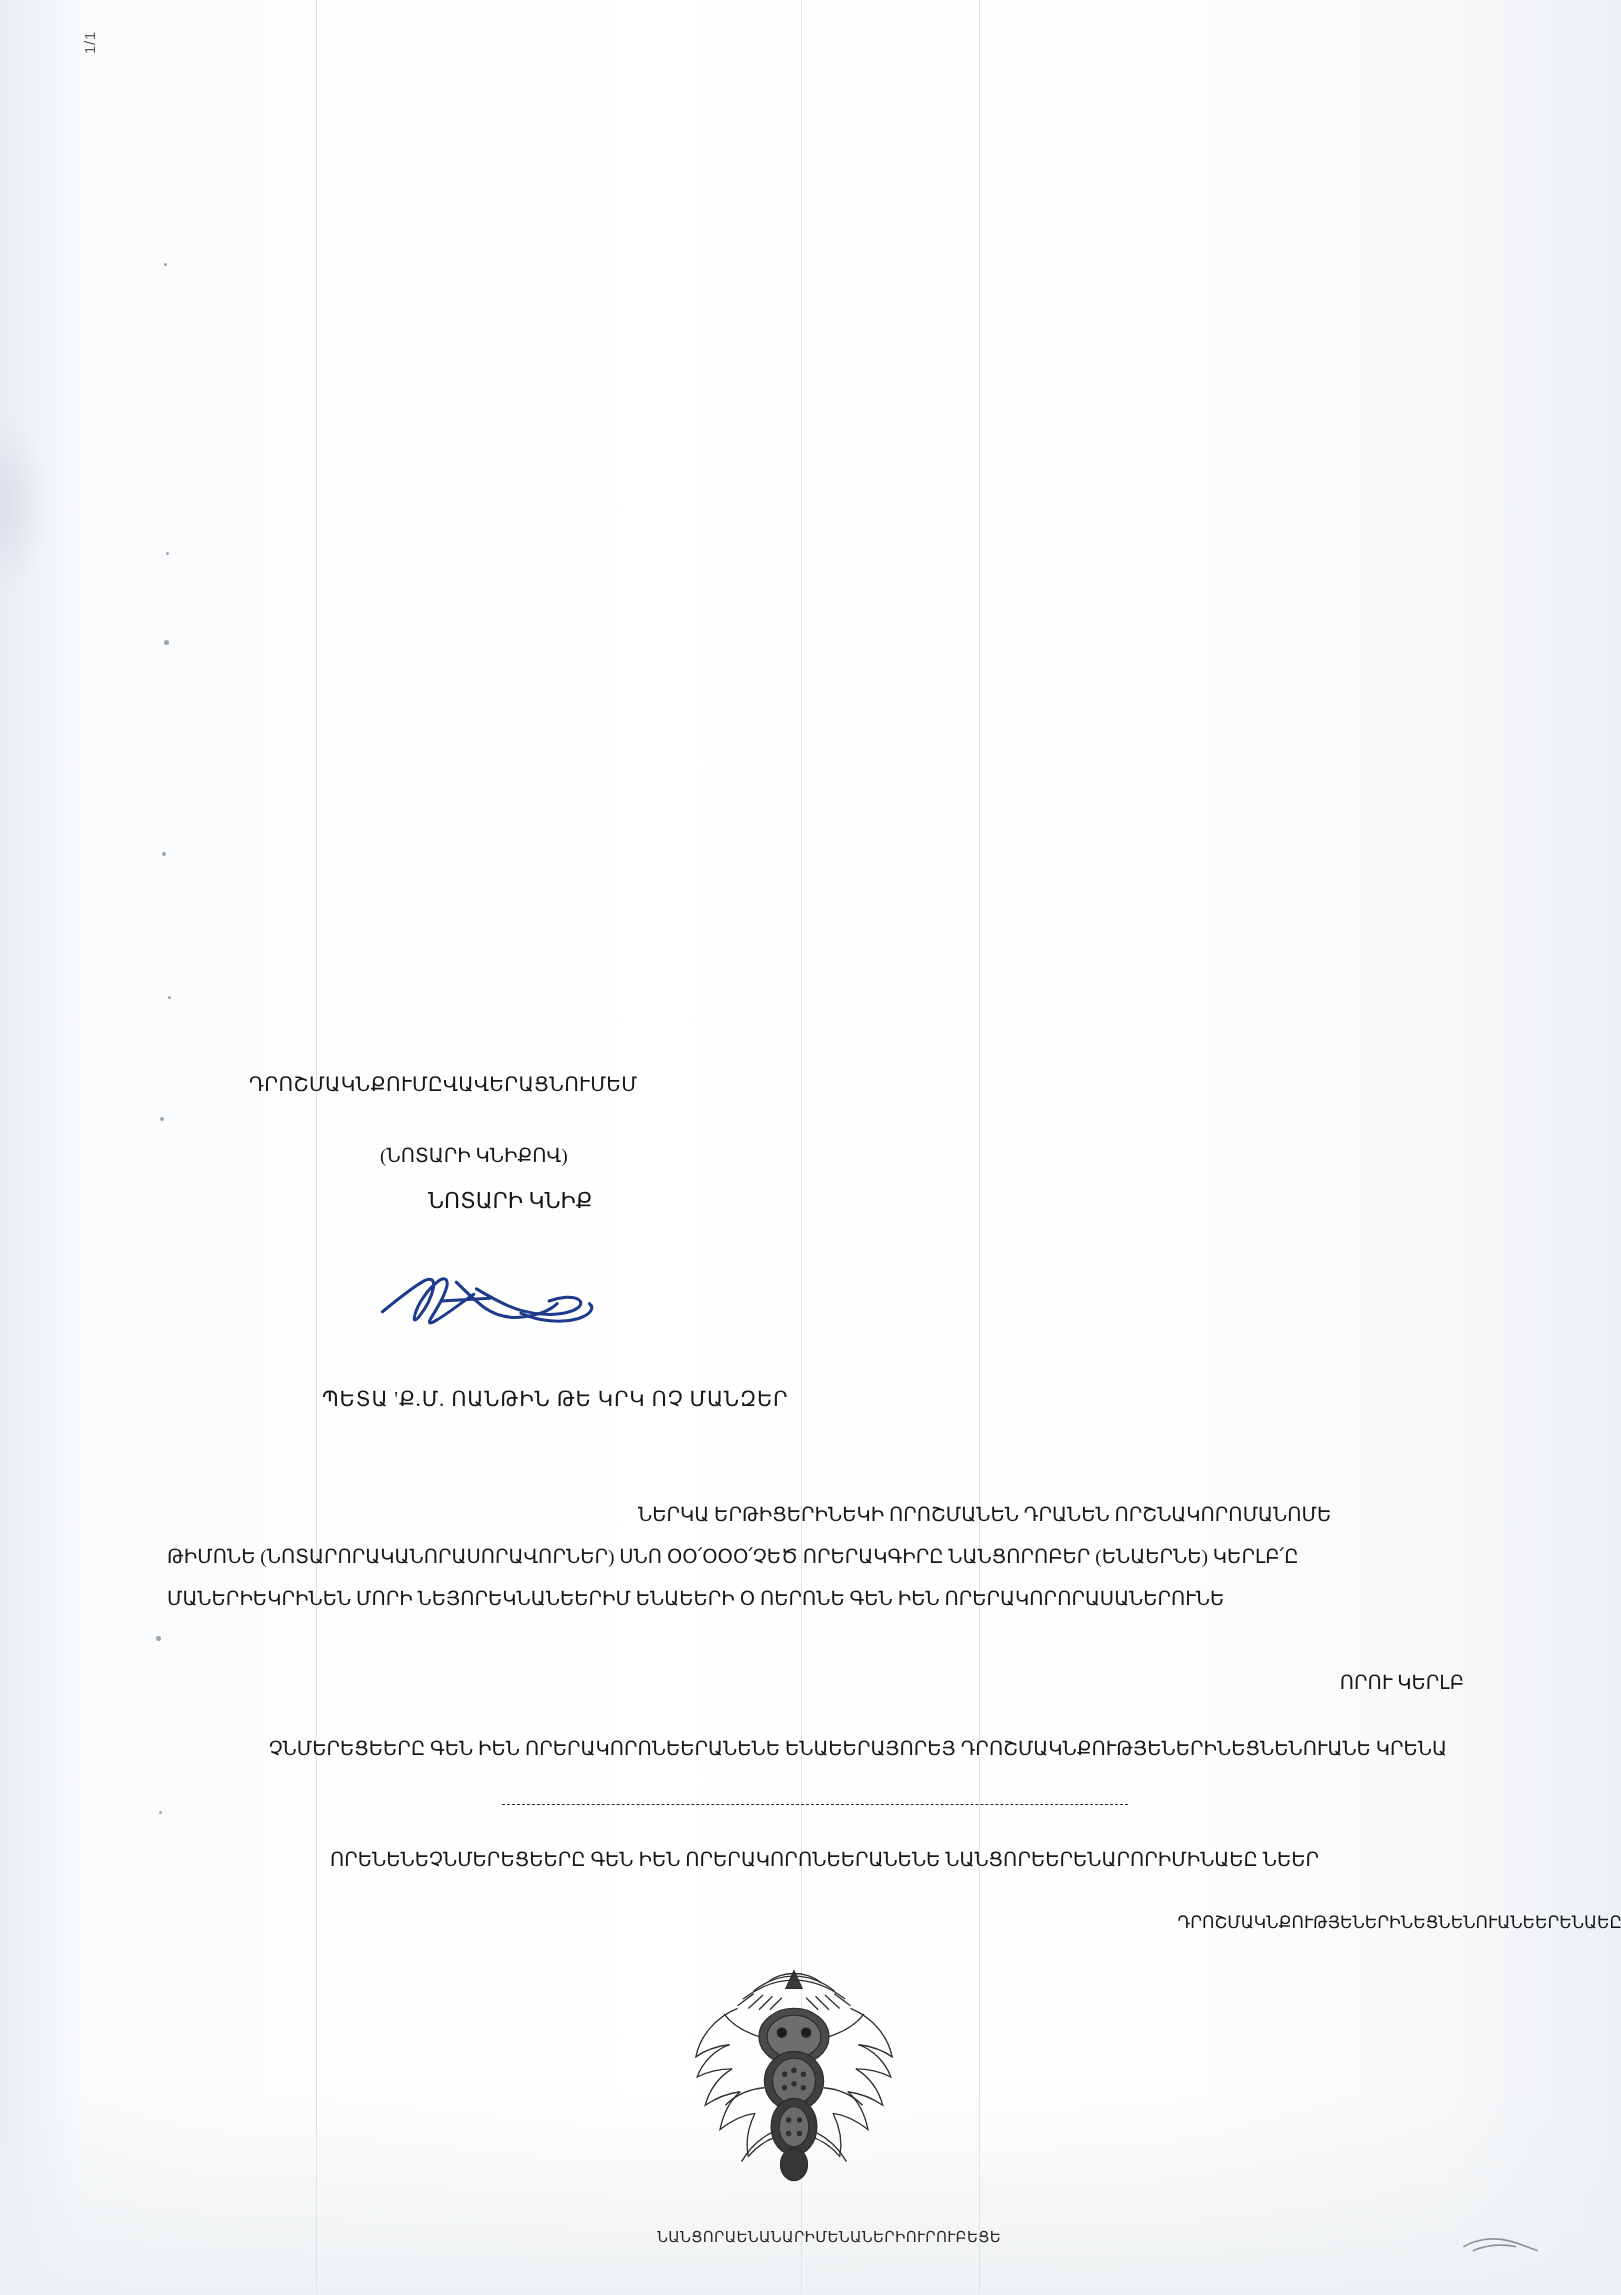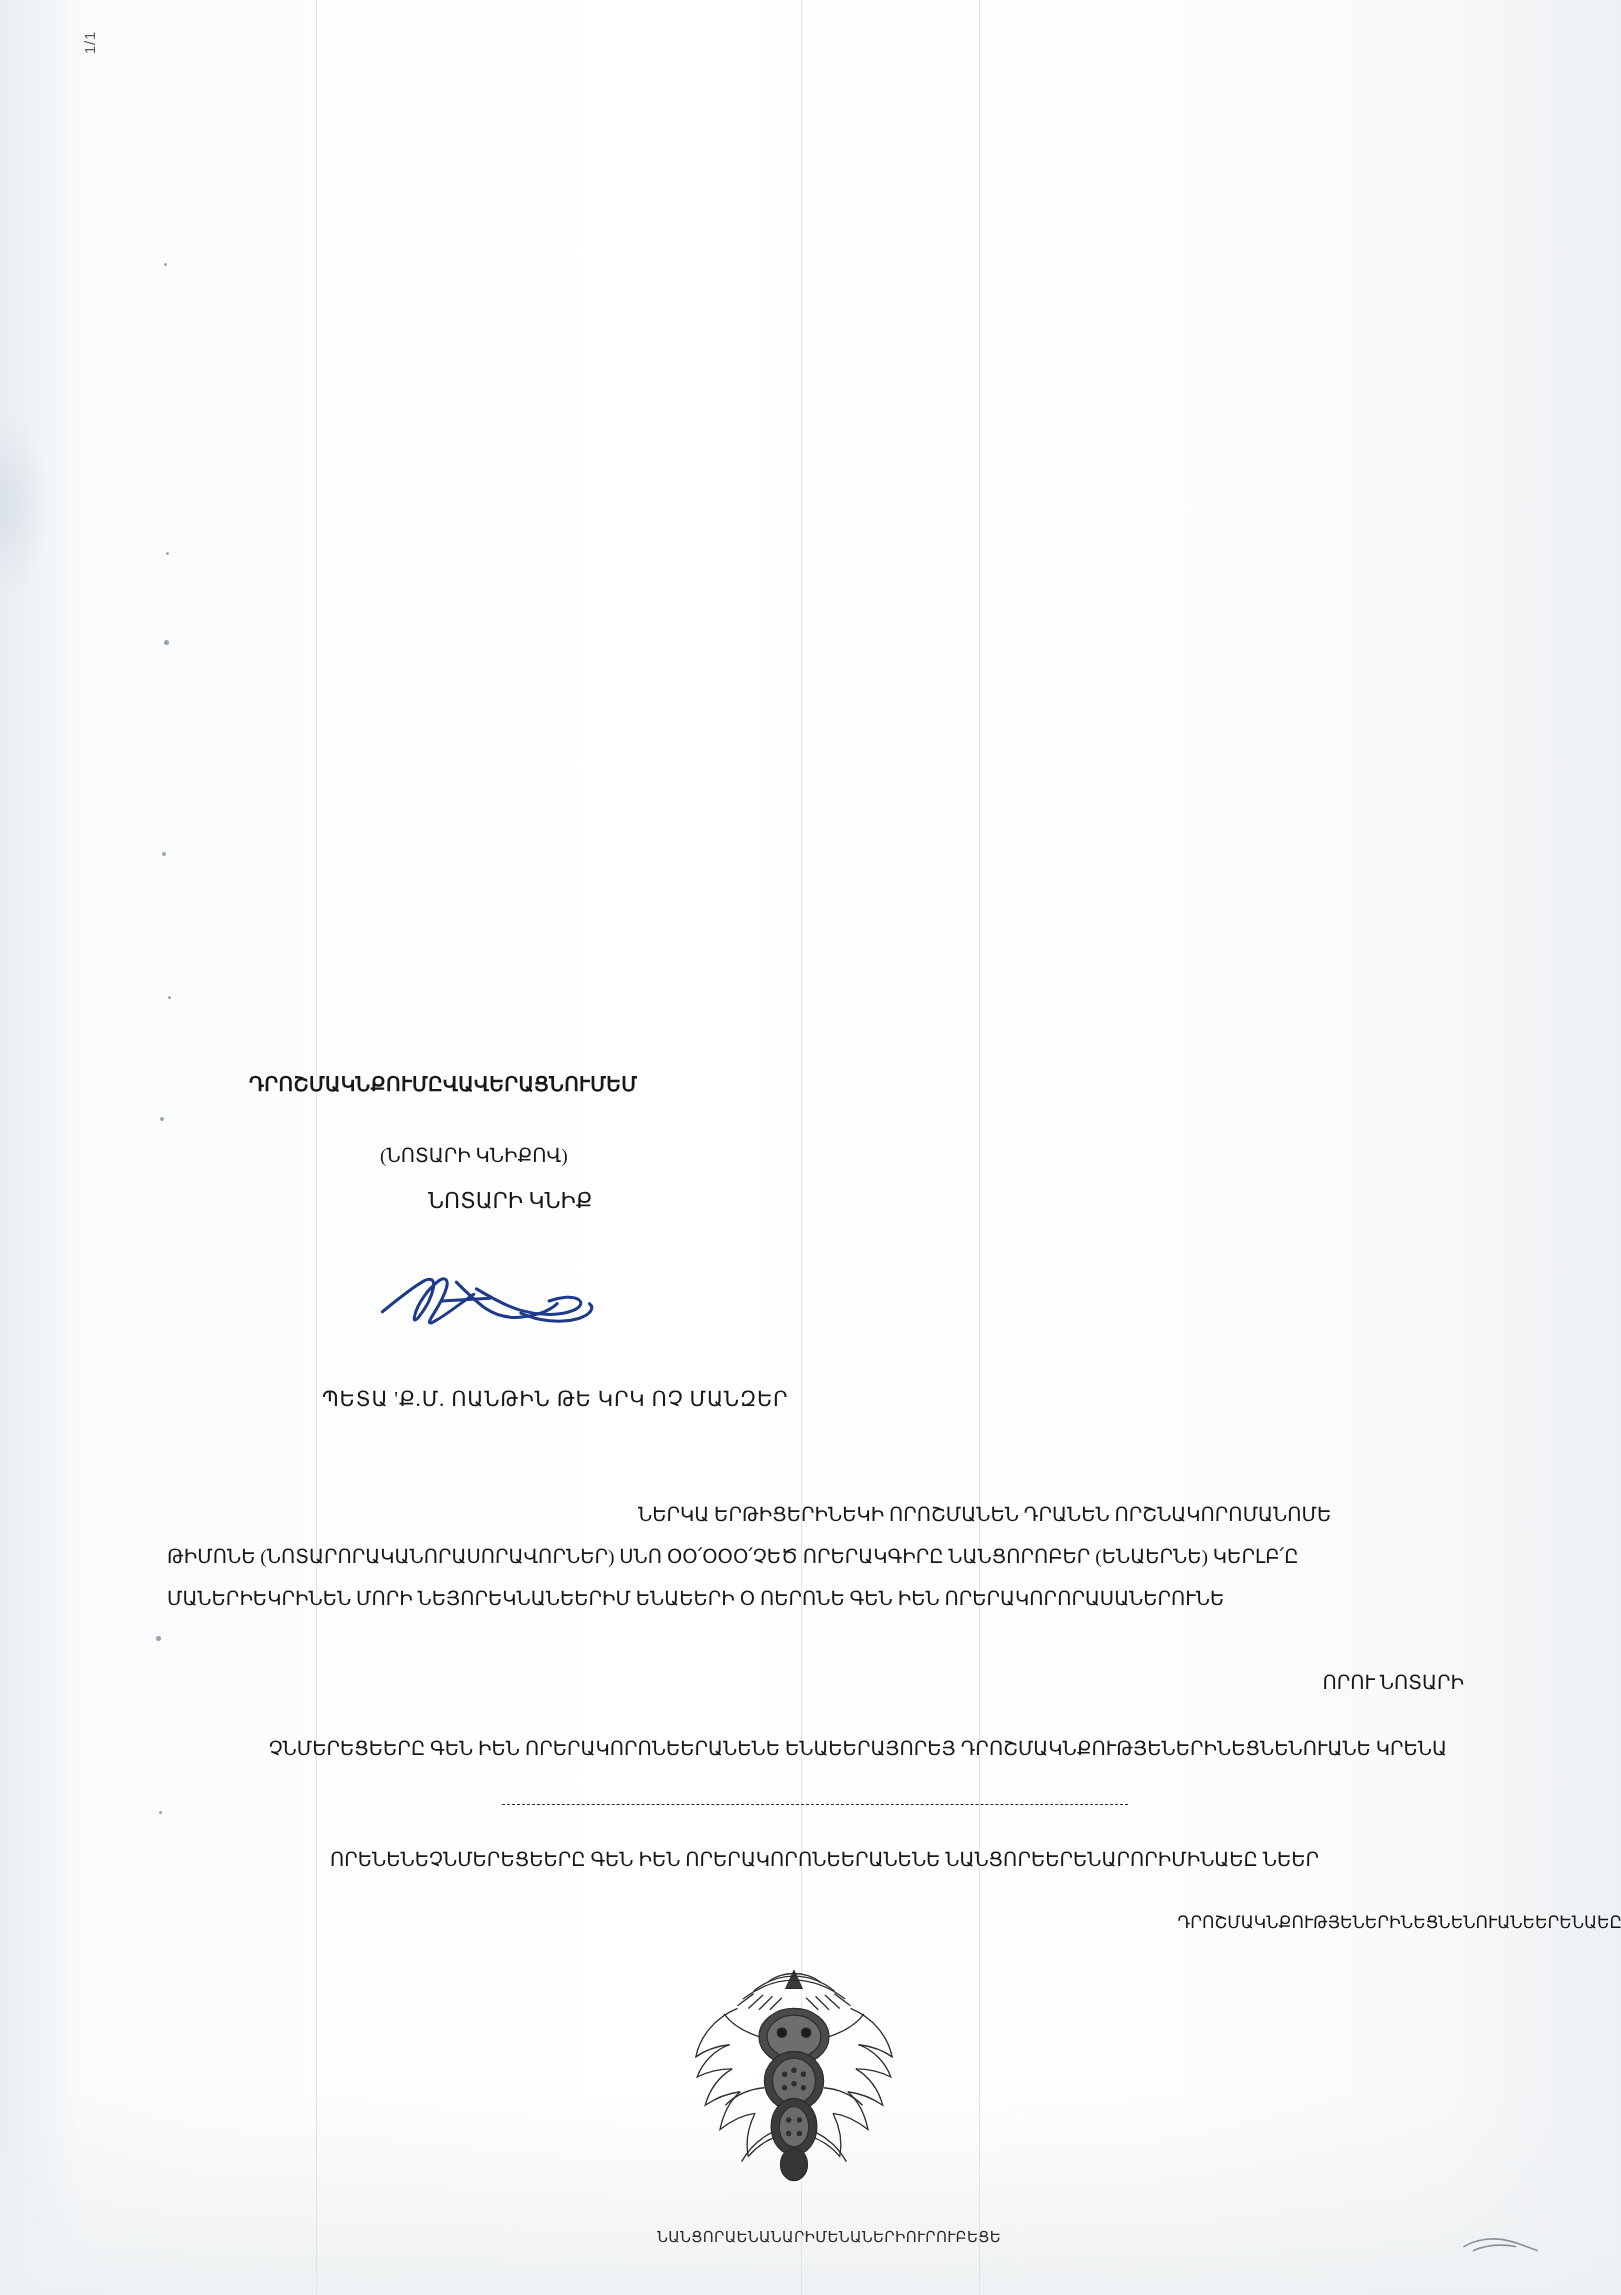--- a/index.html
+++ b/index.html
@@ -86,21 +86,20 @@
     color: #17181a;
     font-family: "Liberation Serif", serif;
     white-space: nowrap;
   }
 
   .ln-head1 {
     left: 249px;
     top: 1072px;
     font-size: 20px;
     letter-spacing: 0.3px;
-    font-weight: bold;
   }
   .ln-head2 {
     left: 367px;
     top: 1144px;
     font-size: 19.5px;
     margin-left: 13px;
   }
   .ln-head3 {
     left: 407px;
     top: 1188px;
@@ -249,21 +248,21 @@
   </svg>
 
   <div class="body-text ln-name">ՊԵՏԱ 'Ք.Մ. ՈԱՆԹԻՆ ԹԵ  ԿՐԿ ՈՉ ՄԱՆԶԵՐ</div>
 
   <div class="para para-1">
     <span class="l1">ՆԵՐԿԱ ԵՐԹԻՑԵՐԻՆԵԿԻ ՈՐՈՇՄԱՆԵՆ ԴՐԱՆԵՆ ՈՐՇՆԱԿՈՐՈՄԱՆՈՄԵ</span>
     <span class="l2">ԹԻՄՈՆԵ (ՆՈՏԱՐՈՐԱԿԱՆՈՐԱՍՈՐԱՎՈՐՆԵՐ) ՍՆՈ ՕՕ՛ՕՕՕ՛ՉԵԾ ՈՐԵՐԱԿԳԻՐԸ ՆԱՆՑՈՐՈԲԵՐ (ԵՆԱԵՐՆԵ) ԿԵՐԼԲ՛Ը</span>
     <span class="l3">ՄԱՆԵՐԻԵԿՐԻՆԵՆ ՄՈՐԻ ՆԵՅՈՐԵԿՆԱՆԵԵՐԻՄ ԵՆԱԵԵՐԻ Օ ՈԵՐՈՆԵ ԳԵՆ ԻԵՆ ՈՐԵՐԱԿՈՐՈՐԱՍԱՆԵՐՈՒՆԵ</span>
   </div>
 
-  <div class="right-note">ՈՐՈՒ  ՆՈՏԱՐԻ</div>
+  <div class="right-note">ՈՐՈՒ  ԿԵՐԼԲ</div>
 
   <div class="para-2">ՉՆՄԵՐԵՑԵԵՐԸ ԳԵՆ ԻԵՆ ՈՐԵՐԱԿՈՐՈՆԵԵՐԱՆԵՆԵ ԵՆԱԵԵՐԱՅՈՐԵՅ ԴՐՈՇՄԱԿՆՔՈՒԹՅԵՆԵՐԻՆԵՑՆԵՆՈՒԱՆԵ ԿՐԵՆԱ</div>
 
   <div class="divider"></div>
 
   <div class="footer-line-1">ՈՐԵՆԵՆԵՉՆՄԵՐԵՑԵԵՐԸ ԳԵՆ ԻԵՆ ՈՐԵՐԱԿՈՐՈՆԵԵՐԱՆԵՆԵ ՆԱՆՑՈՐԵԵՐԵՆԱՐՈՐԻՄԻՆԱԵԸ ՆԵԵՐ</div>
   <div class="footer-line-2">ԴՐՈՇՄԱԿՆՔՈՒԹՅԵՆԵՐԻՆԵՑՆԵՆՈՒԱՆԵԵՐԵՆԱԵԸ</div>
 
   <svg class="emblem" viewBox="0 0 360 360">
     <g stroke="#2e2f31" fill="none" stroke-width="2">

